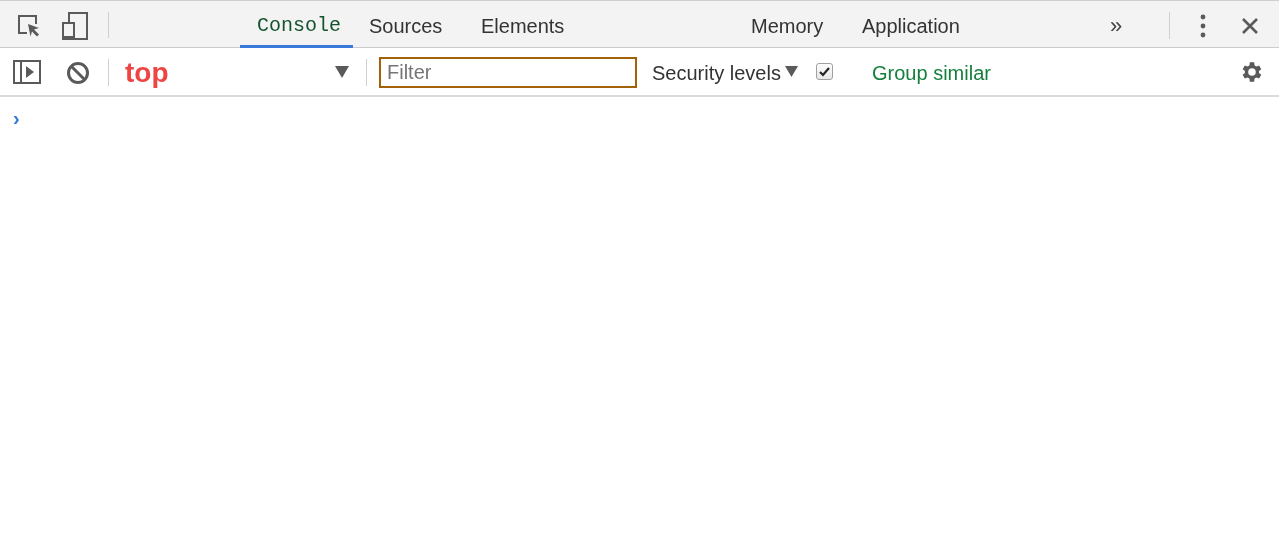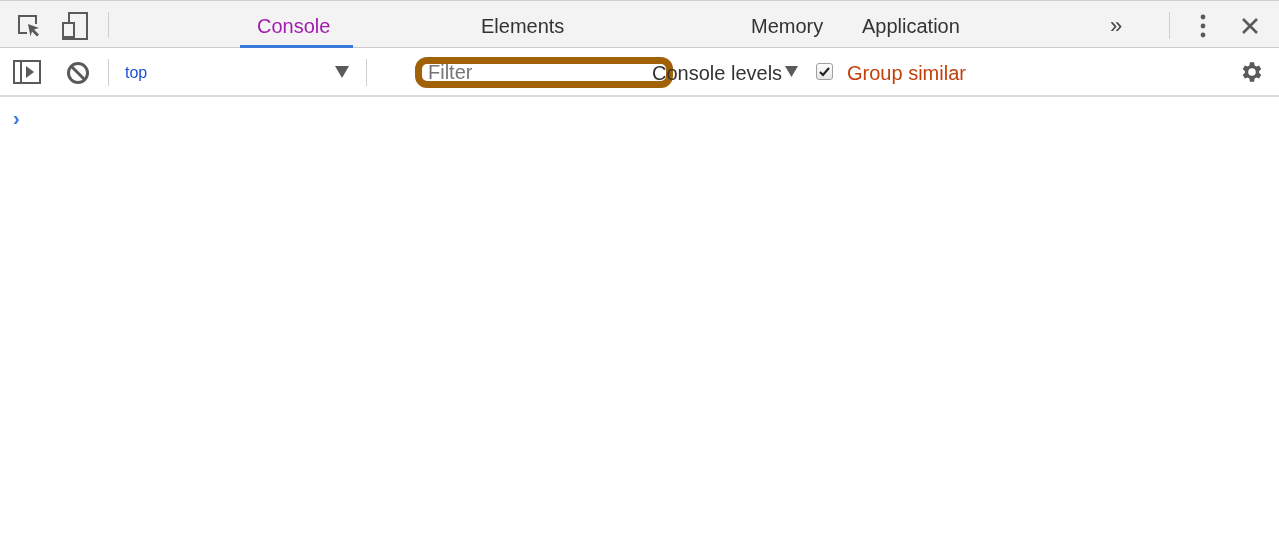--- a/index.html
+++ b/index.html
@@ -2,45 +2,46 @@
 <html><head>
 <meta charset="utf-8">
 <style>
   html, body { margin:0; padding:0; }
   body { width:1279px; height:543px; background:#fff; font-family:"Liberation Sans", sans-serif; overflow:hidden; position:relative; }
   .tabbar { position:absolute; left:0; top:0; width:1279px; height:48px; background:#f3f3f3; border-top:1px solid #cfcfcf; border-bottom:1px solid #cccccc; box-sizing:border-box; }
   .toolbar { position:absolute; left:0; top:48px; width:1279px; height:49px; background:#fff; border-bottom:2px solid #dadada; box-sizing:border-box; }
   .icon { position:absolute; display:block; }
   .vsep { position:absolute; width:1px; background:#cfcfcf; }
   .tab { position:absolute; top:0; height:47px; line-height:50px; font-size:20px; color:#333; white-space:nowrap; cursor:pointer; }
-  .tab.active { color:#a21caf; }
+  .tab.active { color:#14532d;font-family:Liberation Mono, monospace; }
   .tab-underline { position:absolute; left:240px; top:44px; width:113px; height:3px; background:#3879d9; }
-  .ctx { position:absolute; left:125px; top:49px; font-size:16px; color:#1d4ed8; line-height:48px; }
-  .filter { position:absolute; left:379px; top:57px; width:258px; height:31px; border:7px solid #a16207; border-radius:12px; box-sizing:border-box; font-size:20px; color:#888; padding:0 6px; line-height:30px; font-family:"Liberation Sans", sans-serif; background:#fff;margin-left:36px; }
+  .ctx { position:absolute; left:125px; top:49px; font-size:28px; color:#ef4444; line-height:48px;font-weight:bold; }
+  .filter { position:absolute; left:379px; top:57px; width:258px; height:31px; border:2px solid #a16207; border-radius:0; box-sizing:border-box; font-size:20px; color:#888; padding:0 6px; line-height:30px; font-family:"Liberation Sans", sans-serif; background:#fff; }
   .levels { position:absolute; left:652px; top:49px; line-height:48px; font-size:20px; color:#333; }
-  .group { position:absolute; left:847px; top:49px; line-height:48px; font-size:20px; color:#c2410c; }
+  .group { position:absolute; left:872px; top:49px; line-height:48px; font-size:20px; color:#15803d; }
   .cb { position:absolute; left:816px; top:63px; width:17px; height:17px; border:1px solid #a0a0a0; border-radius:3px; box-sizing:border-box; background:linear-gradient(#fdfdfd,#e7e7e7); }
   .prompt { position:absolute; left:13px; top:107px; font-size:20px; color:#3879d9; font-weight:bold; }
 </style>
 </head>
 <body>
 
 <div class="tabbar">
   <svg class="icon" style="left:16px;top:12px" width="26" height="26" viewBox="0 0 26 26">
     <path d="M11 20H3V3h17v8" fill="none" stroke="#5a5a5a" stroke-width="2"></path>
     <path d="M12 11l11 4-5 1.5 5 5-2 2-5-5-1.5 5z" fill="#5a5a5a"></path>
   </svg>
   <svg class="icon" style="left:61px;top:11px" width="28" height="28" viewBox="0 0 28 28">
     <rect x="8" y="1" width="18" height="26" fill="none" stroke="#5a5a5a" stroke-width="2"></rect>
     <rect x="2" y="11" width="11" height="16" fill="#f3f3f3" stroke="#5a5a5a" stroke-width="2"></rect>
     <rect x="2" y="24" width="11" height="3" fill="#5a5a5a"></rect>
   </svg>
   <div class="vsep" style="left:108px;top:11px;height:26px"></div>
 
   <div class="tab active" style="left:257px">Console</div>
+  <div class="tab" style="left:369px">Sources</div>
   <div class="tab" style="left:481px">Elements</div>
   <div class="tab" style="left:862px">Application</div>
   <div class="tab" style="left:751px">Memory</div>
   <div class="tab-underline"></div>
 
   <div class="tab" style="left:1110px;font-size:22px;color:#444">»</div>
   <div class="vsep" style="left:1169px;top:11px;height:27px"></div>
   <svg class="icon" style="left:1197px;top:12px" width="12" height="26" viewBox="0 0 12 26">
     <circle cx="6" cy="4" r="2.4" fill="#5a5a5a"></circle>
     <circle cx="6" cy="13" r="2.4" fill="#5a5a5a"></circle>
@@ -65,21 +66,21 @@
   <div class="vsep" style="left:366px;top:11px;height:27px"></div>
 </div>
 
 <div class="ctx">top</div>
 <svg class="icon" style="left:334px;top:65px" width="16" height="14" viewBox="0 0 16 14">
   <path d="M1 1h14L8 13z" fill="#5a5a5a"></path>
 </svg>
 
 <input class="filter" placeholder="Filter" style="">
 
-<div class="levels">Console levels</div>
+<div class="levels">Security levels</div>
 <svg class="icon" style="left:784px;top:65px" width="15" height="13" viewBox="0 0 15 13">
   <path d="M1 1h13L7.5 12z" fill="#5a5a5a"></path>
 </svg>
 
 <div class="cb">
   <svg width="15" height="15" viewBox="0 0 15 15" style="position:absolute;left:0;top:0">
     <path d="M3 8l3 3 6-7" fill="none" stroke="#222" stroke-width="2.2"></path>
   </svg>
 </div>
 <div class="group">Group similar</div>

